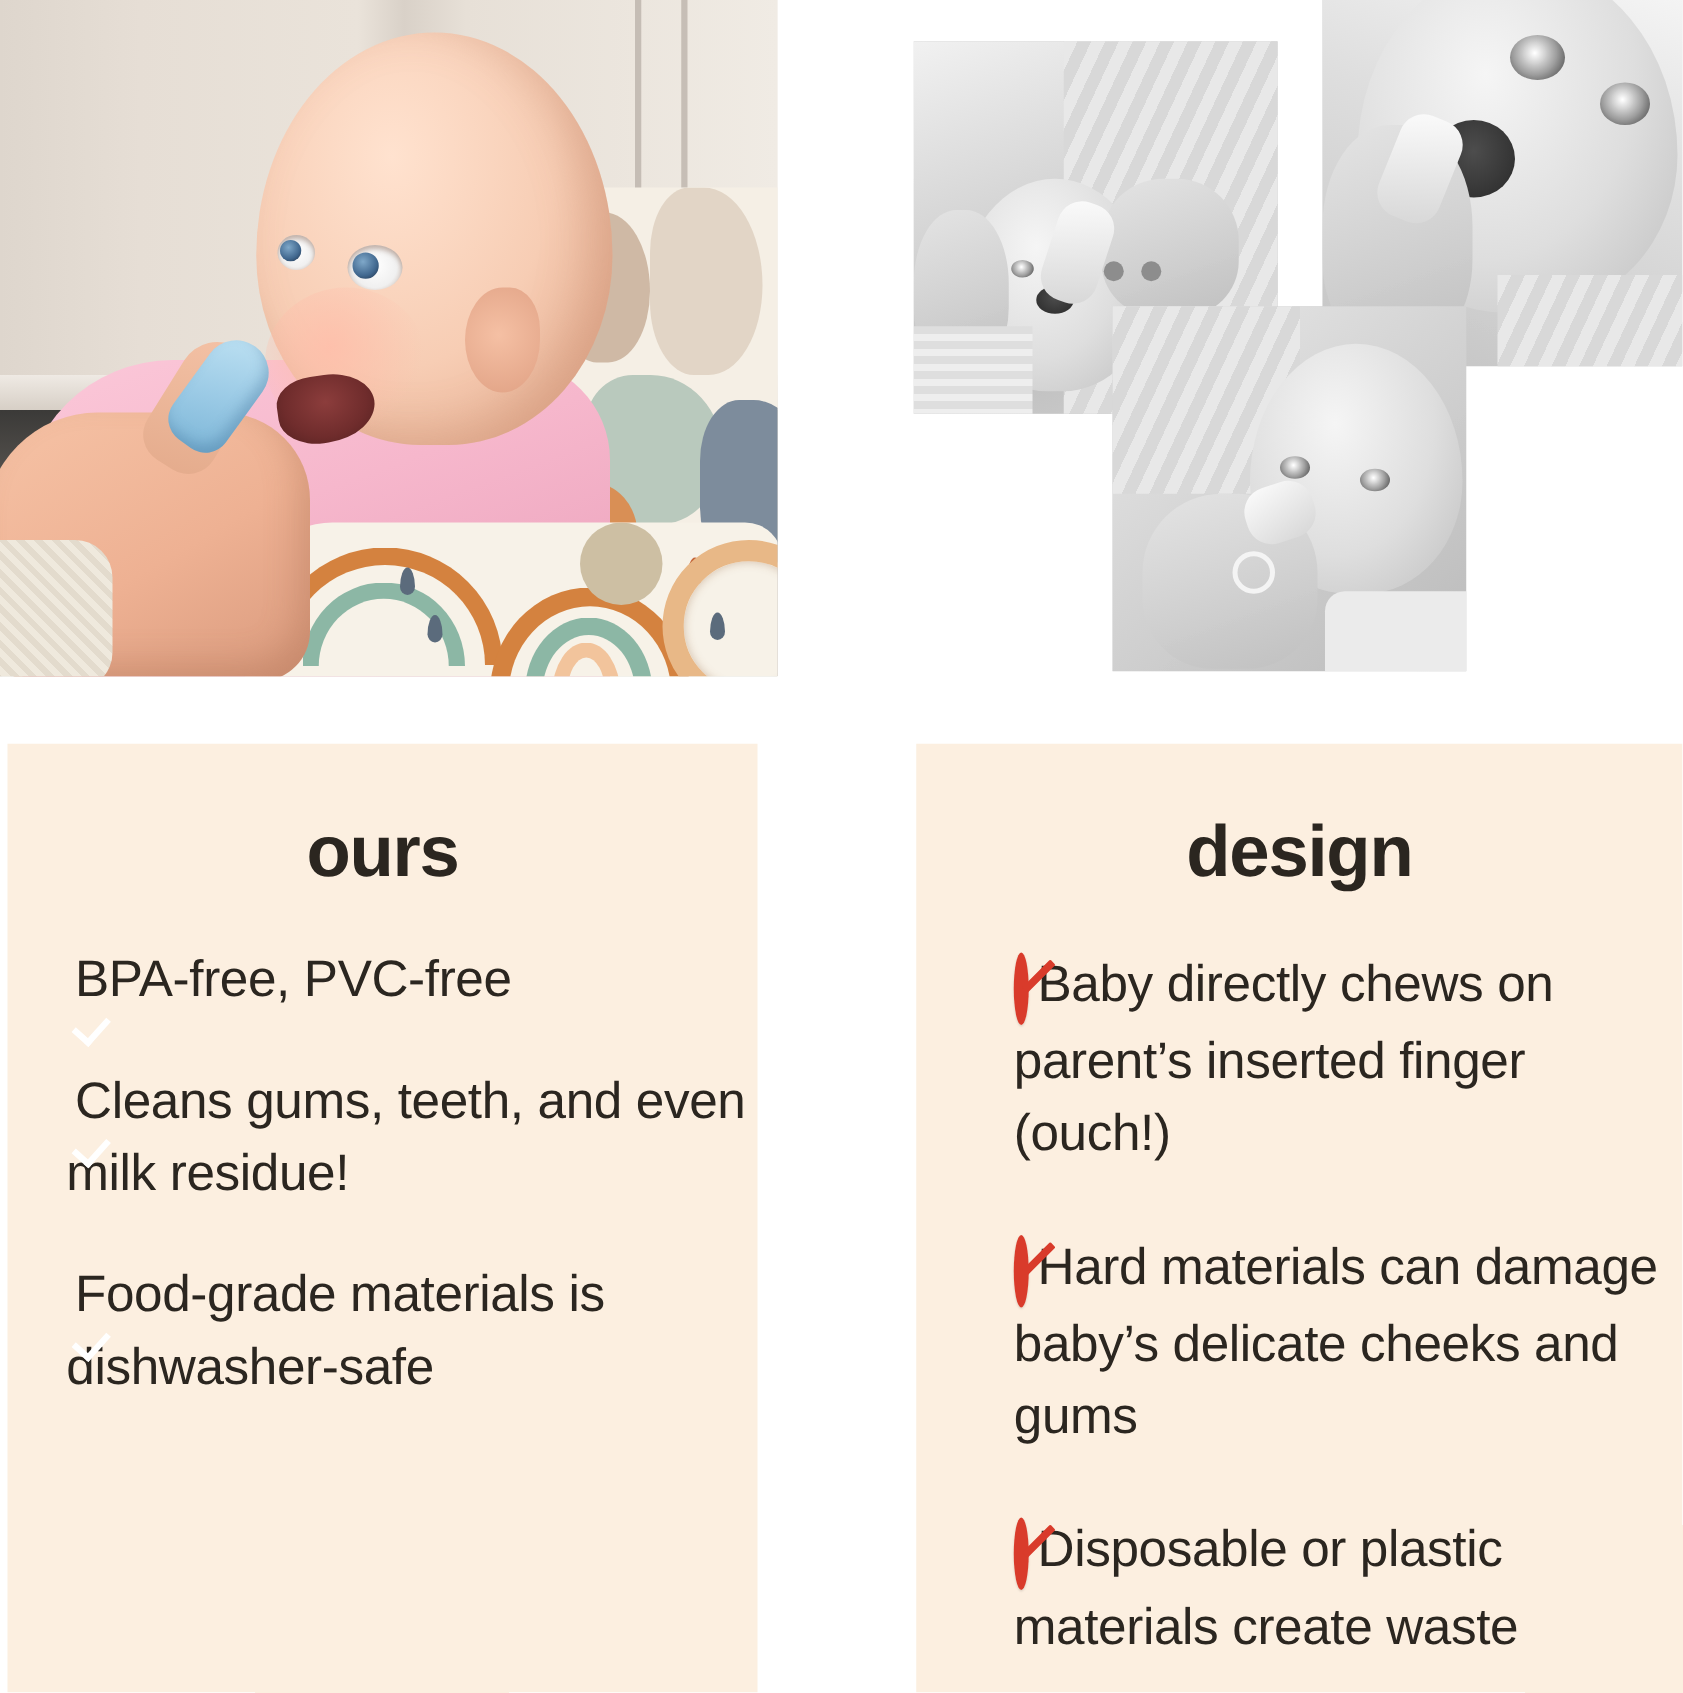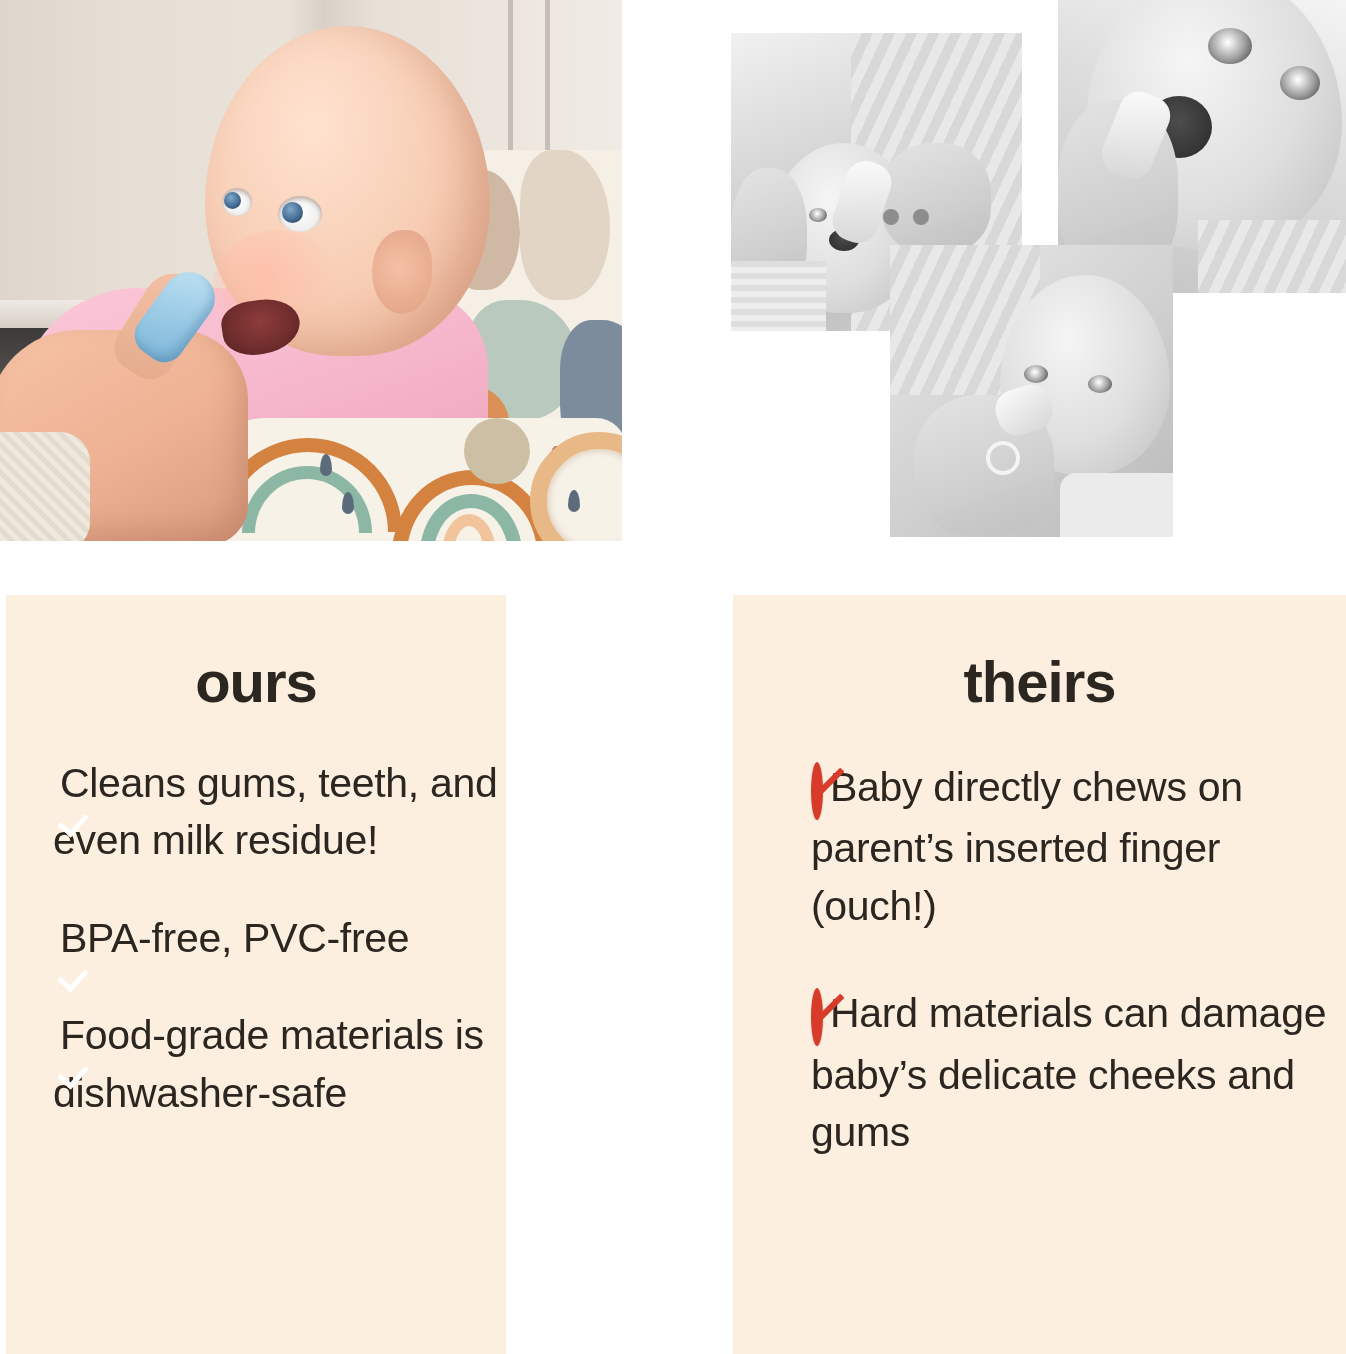--- a/index.html
+++ b/index.html
@@ -181,21 +181,21 @@
   .g-ring { position:absolute; width:26px; height:26px; border-radius:50%; border:4px solid #f2f2f2; }
   .g-cloth { position:absolute; background: repeating-linear-gradient(115deg,#e6e6e6,#e6e6e6 10px,#d6d6d6 10px,#d6d6d6 20px); }
 
   
   .panel {
     position: absolute;
     top: 595px;
     height: 759px;
     background: #fcefe0;
   }
-  .panel.ours   { left: 6px;   width: 500px; }
+  .panel.ours   { left: 6px;   width: 600px; }
   .panel.theirs { left: 733px; width: 613px; }
 
   .panel-title {
     text-align: center;
     font-size: 58px;
     font-weight: 800;
     letter-spacing: -1px;
     color: #2b2620;
     margin: 0;
     padding-top: 58px;
@@ -351,35 +351,38 @@
     </div>
 
   </div>
 </div>
 
 <div class="panel ours">
   <h2 class="panel-title">ours</h2>
 
   <ul class="bullets">
     <li class="bullet">
+      <span class="mark"><span class="check-badge"></span></span><span>BPA-free, PVC-free</span>
+    </li>
+    <li class="bullet">
       <span class="mark"><span class="check-badge"></span></span><span>Cleans gums, teeth, and even milk residue!</span>
-    </li>
-    <li class="bullet">
-      <span class="mark"><span class="check-badge"></span></span><span>BPA-free, PVC-free</span>
     </li>
     <li class="bullet">
       <span class="mark"><span class="check-badge"></span></span><span>Food-grade materials is dishwasher-safe</span>
     </li>
   </ul>
 </div>
 
 <div class="panel theirs">
-  <h2 class="panel-title">theirs</h2>
+  <h2 class="panel-title">design</h2>
 
   <ul class="bullets">
     <li class="bullet">
       <span class="mark"><span class="ban-badge"></span></span><span>Baby directly chews on parent’s inserted finger (ouch!)</span>
     </li>
     <li class="bullet">
       <span class="mark"><span class="ban-badge"></span></span><span>Hard materials can damage baby’s delicate cheeks and gums</span>
+    </li>
+    <li class="bullet">
+      <span class="mark"><span class="ban-badge"></span></span><span>Disposable or plastic materials create waste</span>
     </li>
   </ul>
 </div>
 
 </body></html>

